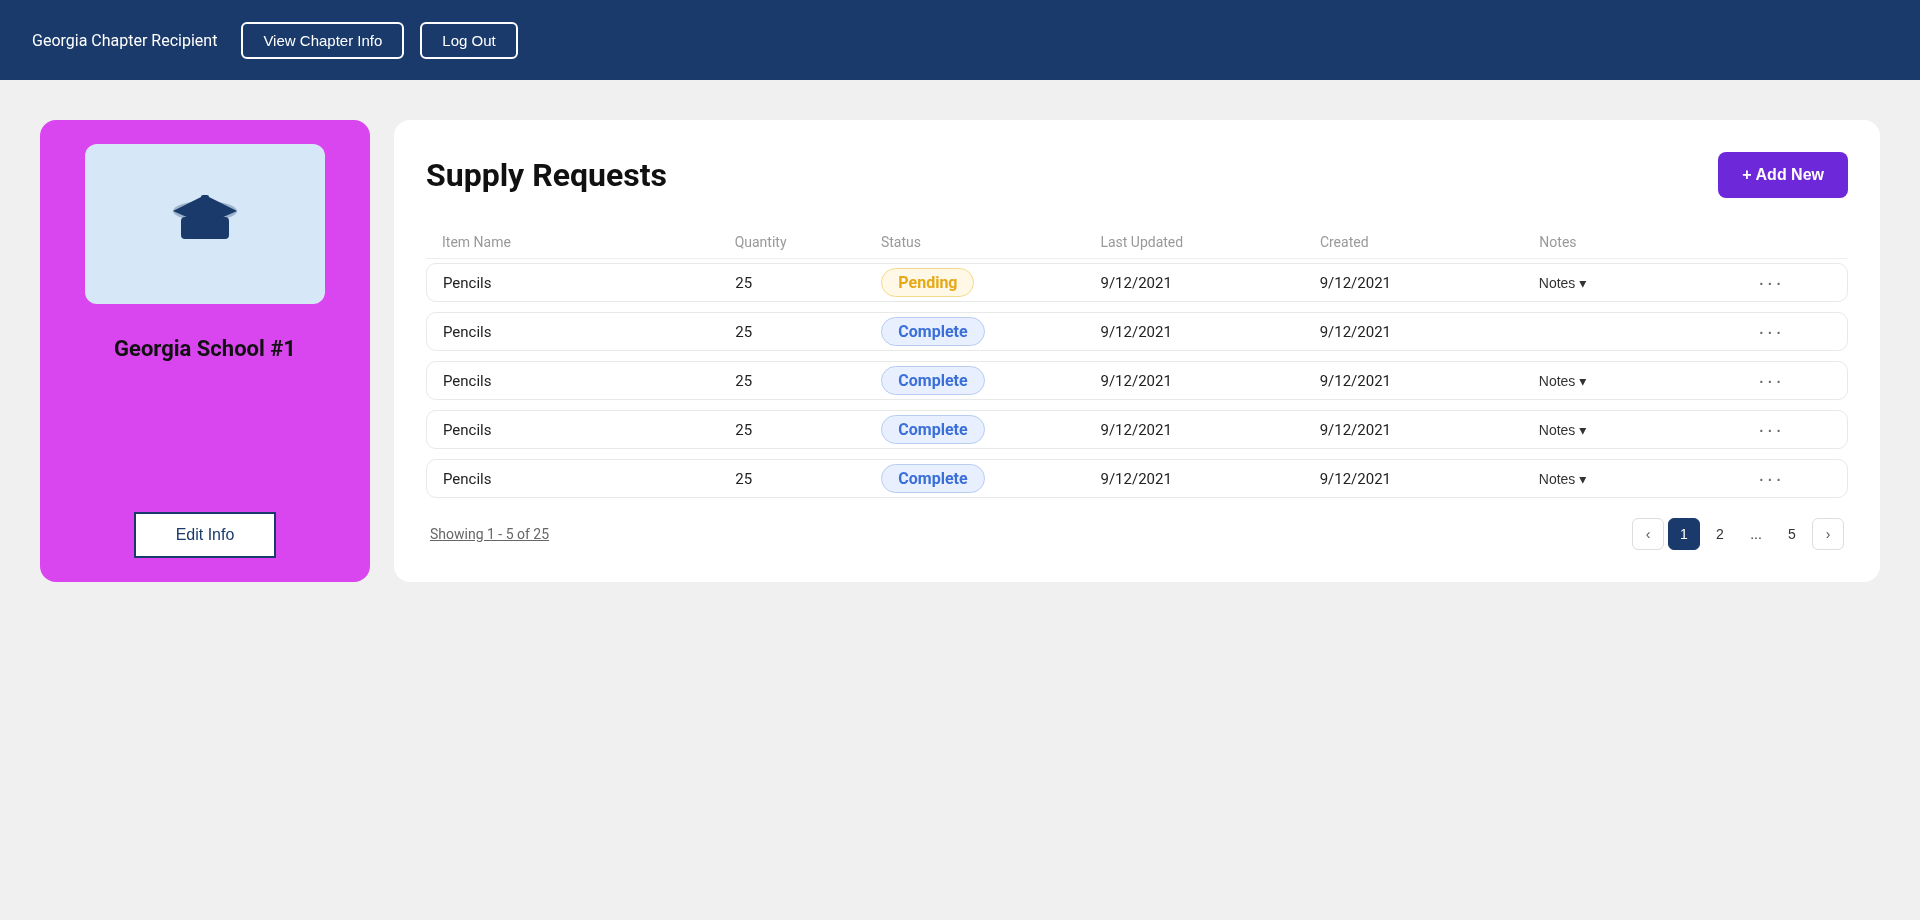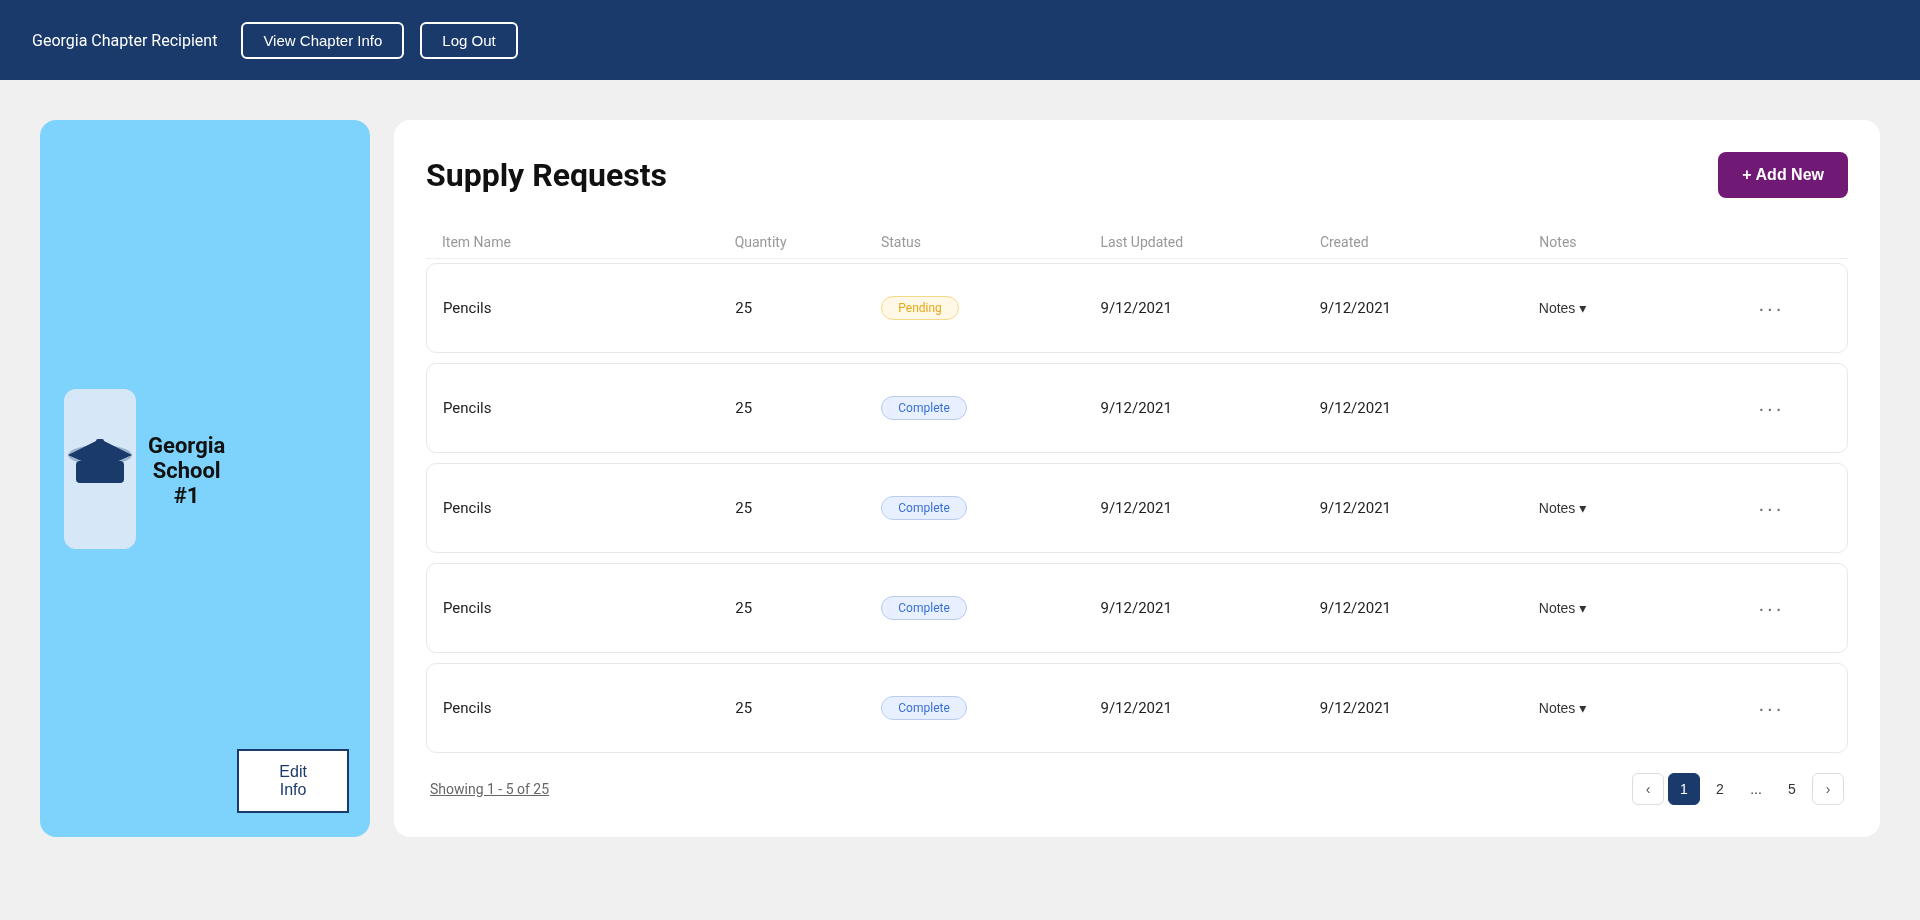--- a/index.html
+++ b/index.html
@@ -53,26 +53,27 @@
     
     .main-content {
       display: flex;
       gap: 24px;
       padding: 40px 40px;
       max-width: 1920px;
     }
 
     
     .profile-card {
-      background: #7dd3fc;
+      background: #d946ef;
       border-radius: 16px;
       padding: 24px;
       width: 330px;
       min-width: 330px;
       display: flex;
+      flex-direction: column;
       align-items: center;
       gap: 12px;
     }
     .profile-avatar {
       background: #d6e8f7;
       border-radius: 12px;
       width: 240px;
       height: 160px;
       display: flex;
       align-items: center;
@@ -126,21 +127,21 @@
       align-items: center;
       justify-content: space-between;
       margin-bottom: 28px;
     }
     .supply-title {
       font-size: 32px;
       font-weight: 700;
       color: #111;
     }
     .add-new-btn {
-      background: #701a75;
+      background: #6d28d9;
       color: white;
       border: none;
       padding: 14px 24px;
       border-radius: 8px;
       font-size: 16px;
       font-weight: 600;
       cursor: pointer;
     }
 
     
@@ -149,34 +150,34 @@
       grid-template-columns: 2fr 1fr 1.5fr 1.5fr 1.5fr 1.5fr 0.5fr;
       padding: 8px 16px;
       color: #999;
       font-size: 14px;
       border-bottom: 1px solid #eee;
       margin-bottom: 4px;
     }
     .table-row {
       display: grid;
       grid-template-columns: 2fr 1fr 1.5fr 1.5fr 1.5fr 1.5fr 0.5fr;
-      padding: 32px 16px;
+      padding: 4px 16px;
       align-items: center;
       border: 1px solid #e8e8e8;
       border-radius: 10px;
       margin-bottom: 10px;
       font-size: 15px;
       color: #222;
     }
     .status-badge {
       display: inline-block;
       padding: 4px 16px;
       border-radius: 20px;
-      font-size: 12px;
-      font-weight: 400;
+      font-size: 16px;
+      font-weight: 700;
     }
     .status-pending {
       background: #fff8e6;
       color: #e6a817;
       border: 1px solid #f5d98a;
     }
     .status-complete {
       background: #e8f0ff;
       color: #3a6fd8;
       border: 1px solid #b8ccf0;

